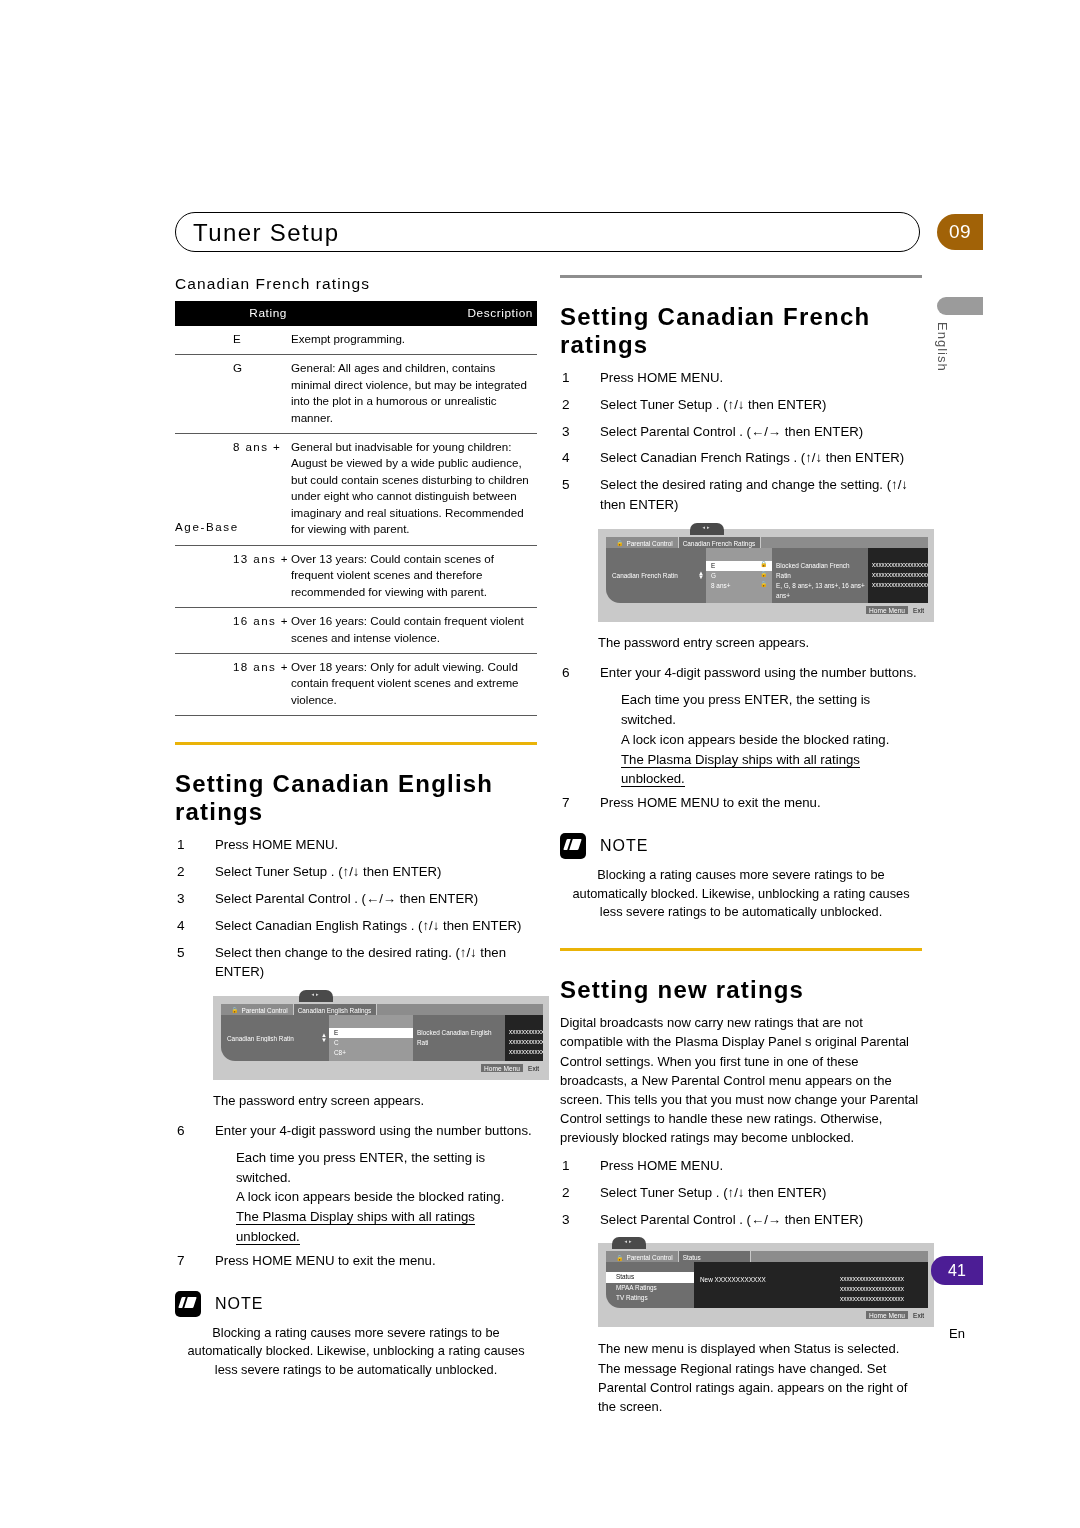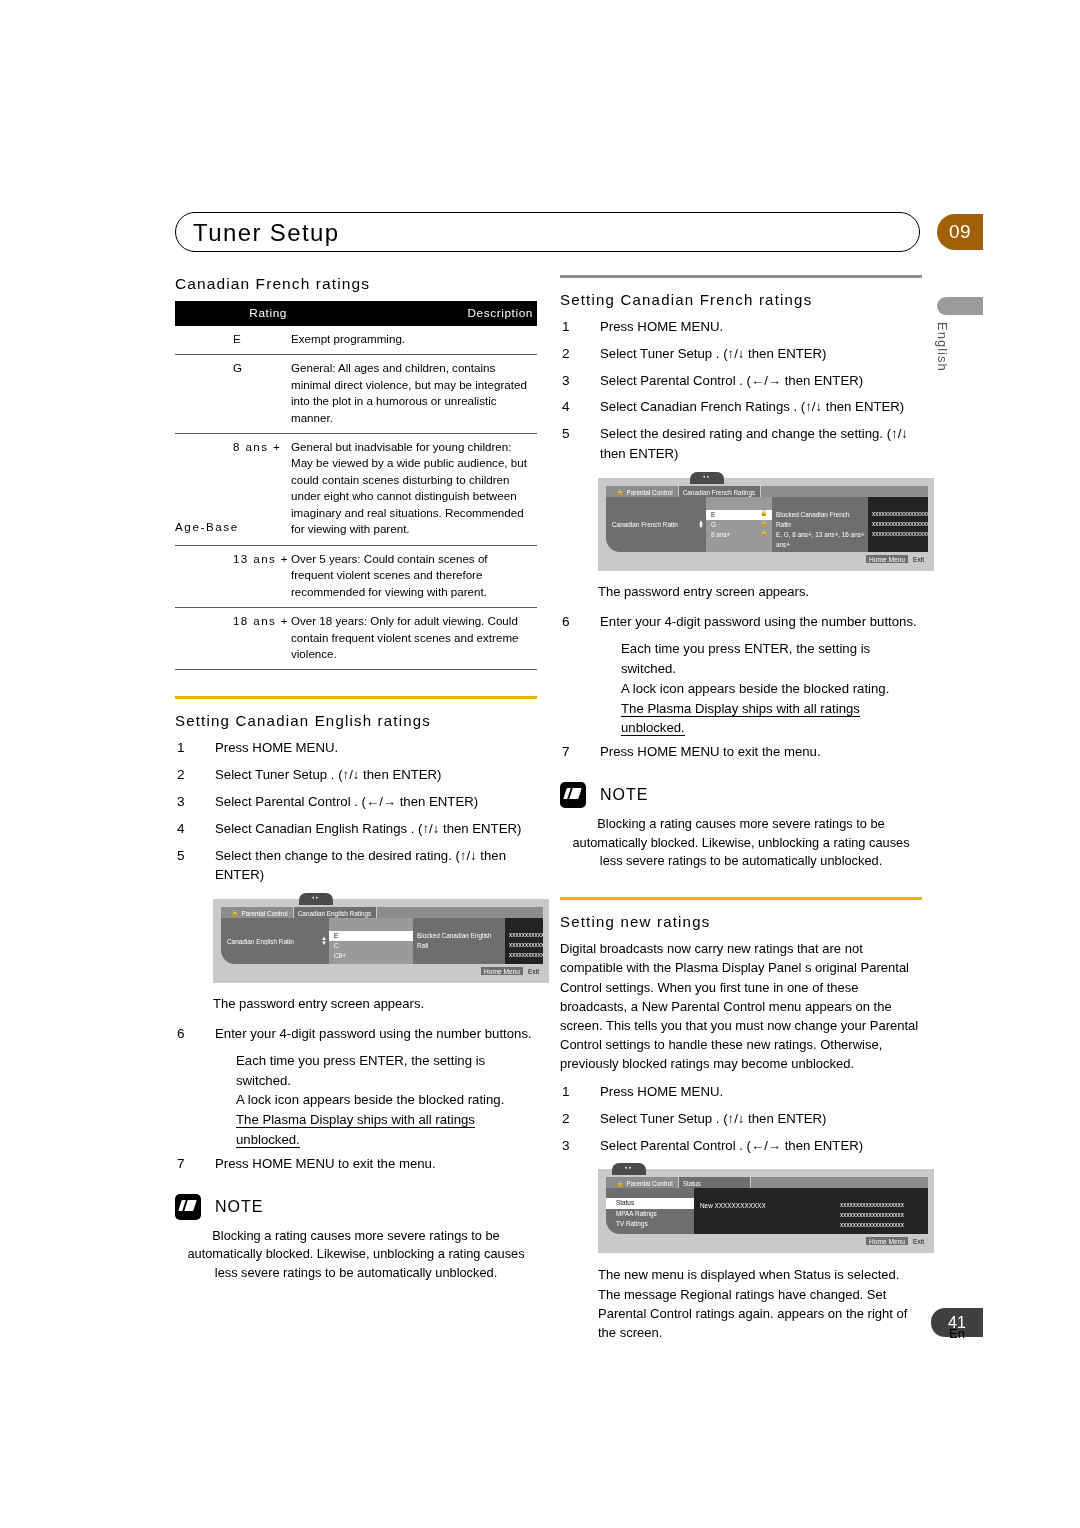--- a/index.html
+++ b/index.html
@@ -94,24 +94,24 @@
     letter-spacing: 1.1px;
     margin: 0 0 8px 0;
     font-weight: 400;
   }
   .rule-head {
     border-top: 3px solid #eab308;
     padding-top: 9px;
     margin-top: 26px;
   }
   .sec-head {
-    font-size: 15px;
+    font-size: 24px;
     letter-spacing: 1.2px;
-    margin: 4px 0 9px 0;
-    font-weight: 400;
+    margin: 16px 0 9px 0;
+    font-weight: 700;
   }
 
   
   table.ratings {
     border-collapse: collapse;
     width: 362px;
     table-layout: fixed;
     font-size: 11.6px;
     line-height: 1.42;
   }
@@ -367,24 +367,24 @@
   .caption {
     font-size: 13px;
     margin: 0 0 10px 38px;
     line-height: 1.45;
   }
 
   
   .page-num-badge {
     position: absolute;
     left: 931px;
-    top: 1308px;
+    top: 1256px;
     width: 52px;
     height: 29px;
-    background: #404040;
+    background: #4c1d95;
     border-radius: 14px 0 0 14px;
     color: #fff;
     font-size: 16px;
     text-align: center;
     line-height: 29px;
   }
   .page-lang {
     position: absolute;
     left: 931px;
     top: 1326px;
@@ -429,26 +429,31 @@
         <td>Exempt programming.</td>
       </tr>
       <tr class="row-sep">
         <td></td>
         <td class="rating-cell">G</td>
         <td>General: All ages and children, contains minimal direct violence, but may be integrated into the plot in a humorous or unrealistic manner.</td>
       </tr>
       <tr class="row-sep">
         <td class="axis-label" style="vertical-align:bottom;padding-bottom:9px;">Age-Base</td>
         <td class="rating-cell">8 ans +</td>
-        <td>General but inadvisable for young children: May be viewed by a wide public audience, but could contain scenes disturbing to children under eight who cannot distinguish between imaginary and real situations. Recommended for viewing with parent.</td>
+        <td>General but inadvisable for young children: August be viewed by a wide public audience, but could contain scenes disturbing to children under eight who cannot distinguish between imaginary and real situations. Recommended for viewing with parent.</td>
       </tr>
       <tr class="row-sep">
         <td></td>
         <td class="rating-cell">13 ans +</td>
-        <td>Over 5 years: Could contain scenes of frequent violent scenes and therefore recommended for viewing with parent.</td>
+        <td>Over 13 years: Could contain scenes of frequent violent scenes and therefore recommended for viewing with parent.</td>
+      </tr>
+      <tr class="row-sep">
+        <td></td>
+        <td class="rating-cell">16 ans +</td>
+        <td>Over 16 years: Could contain frequent violent scenes and intense violence.</td>
       </tr>
       <tr class="row-sep">
         <td></td>
         <td class="rating-cell">18 ans +</td>
         <td>Over 18 years: Only for adult viewing. Could contain frequent violent scenes and extreme violence.</td>
       </tr>
     </tbody>
   </table>
   <div class="tbl-bottom"></div>
 

